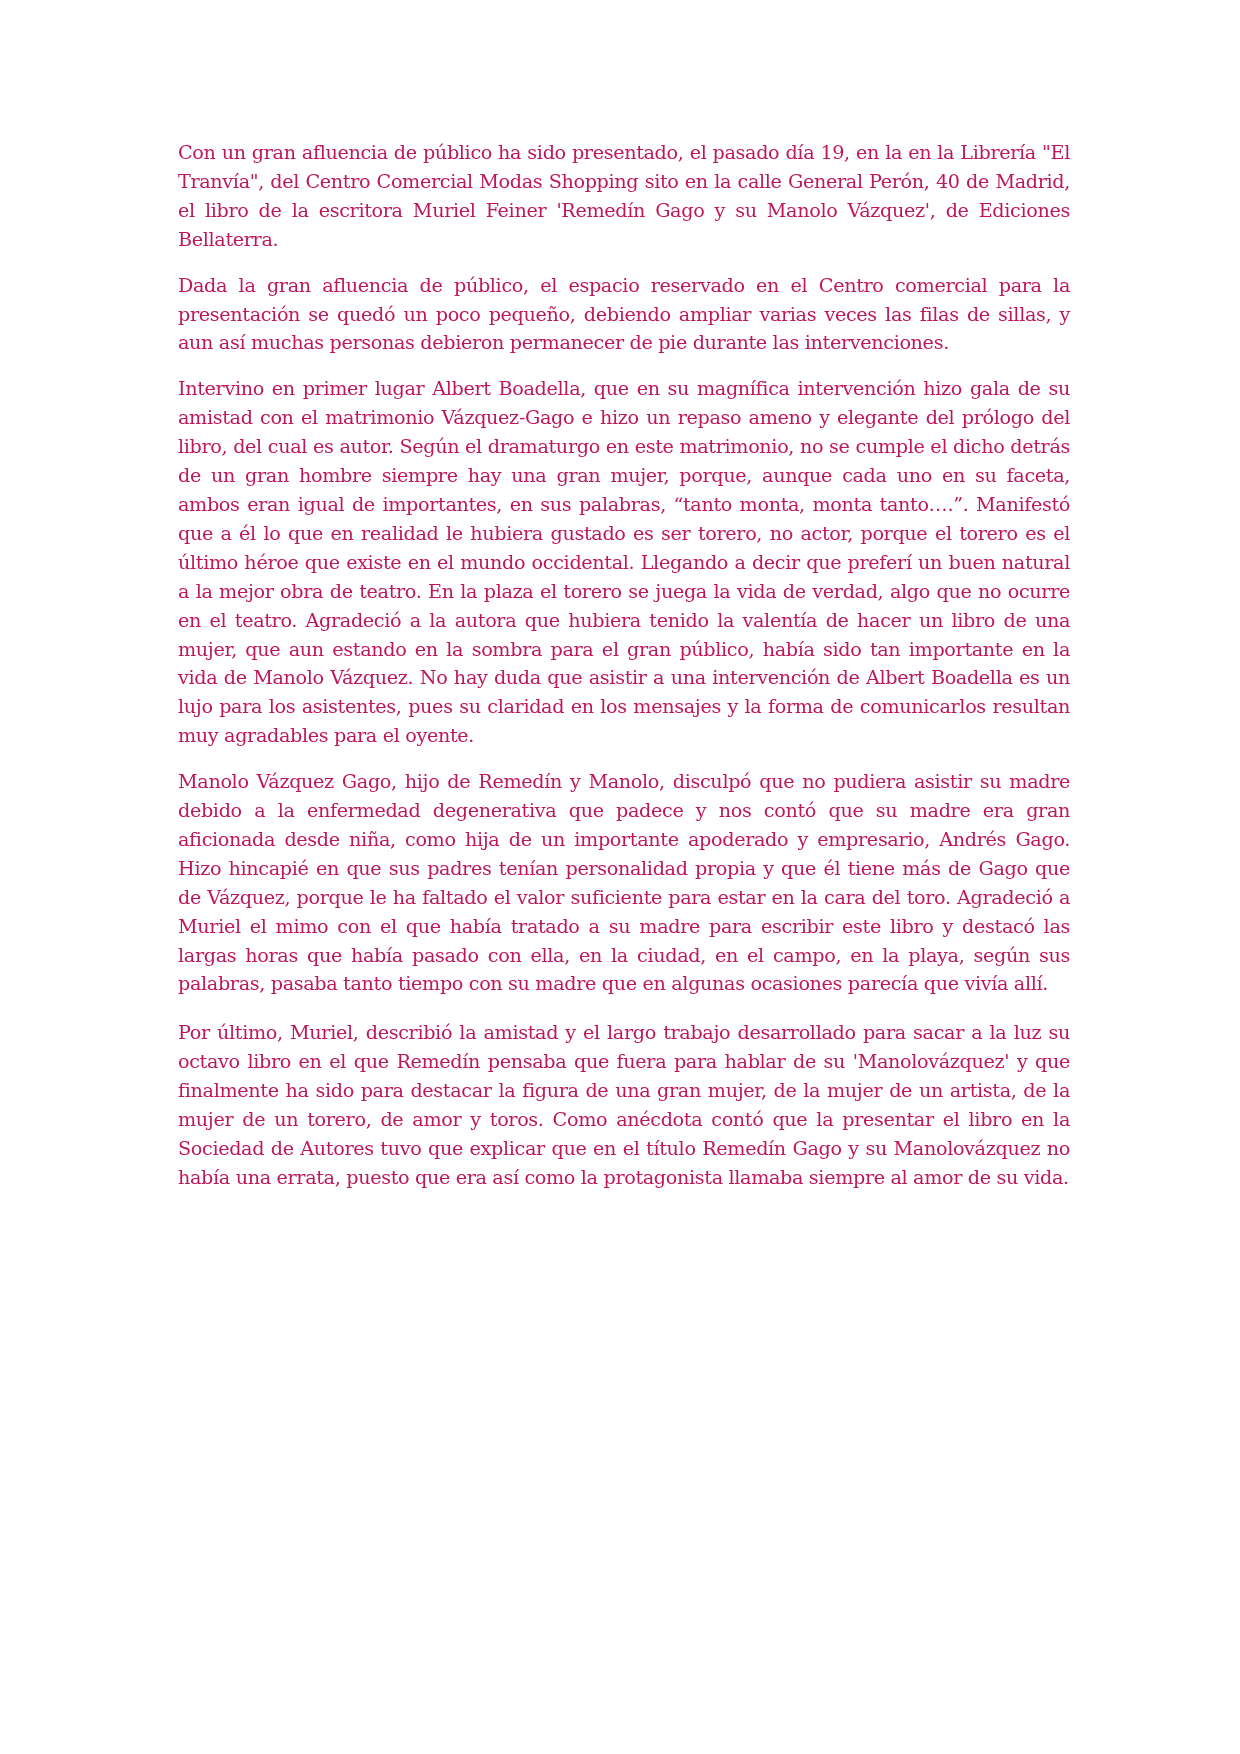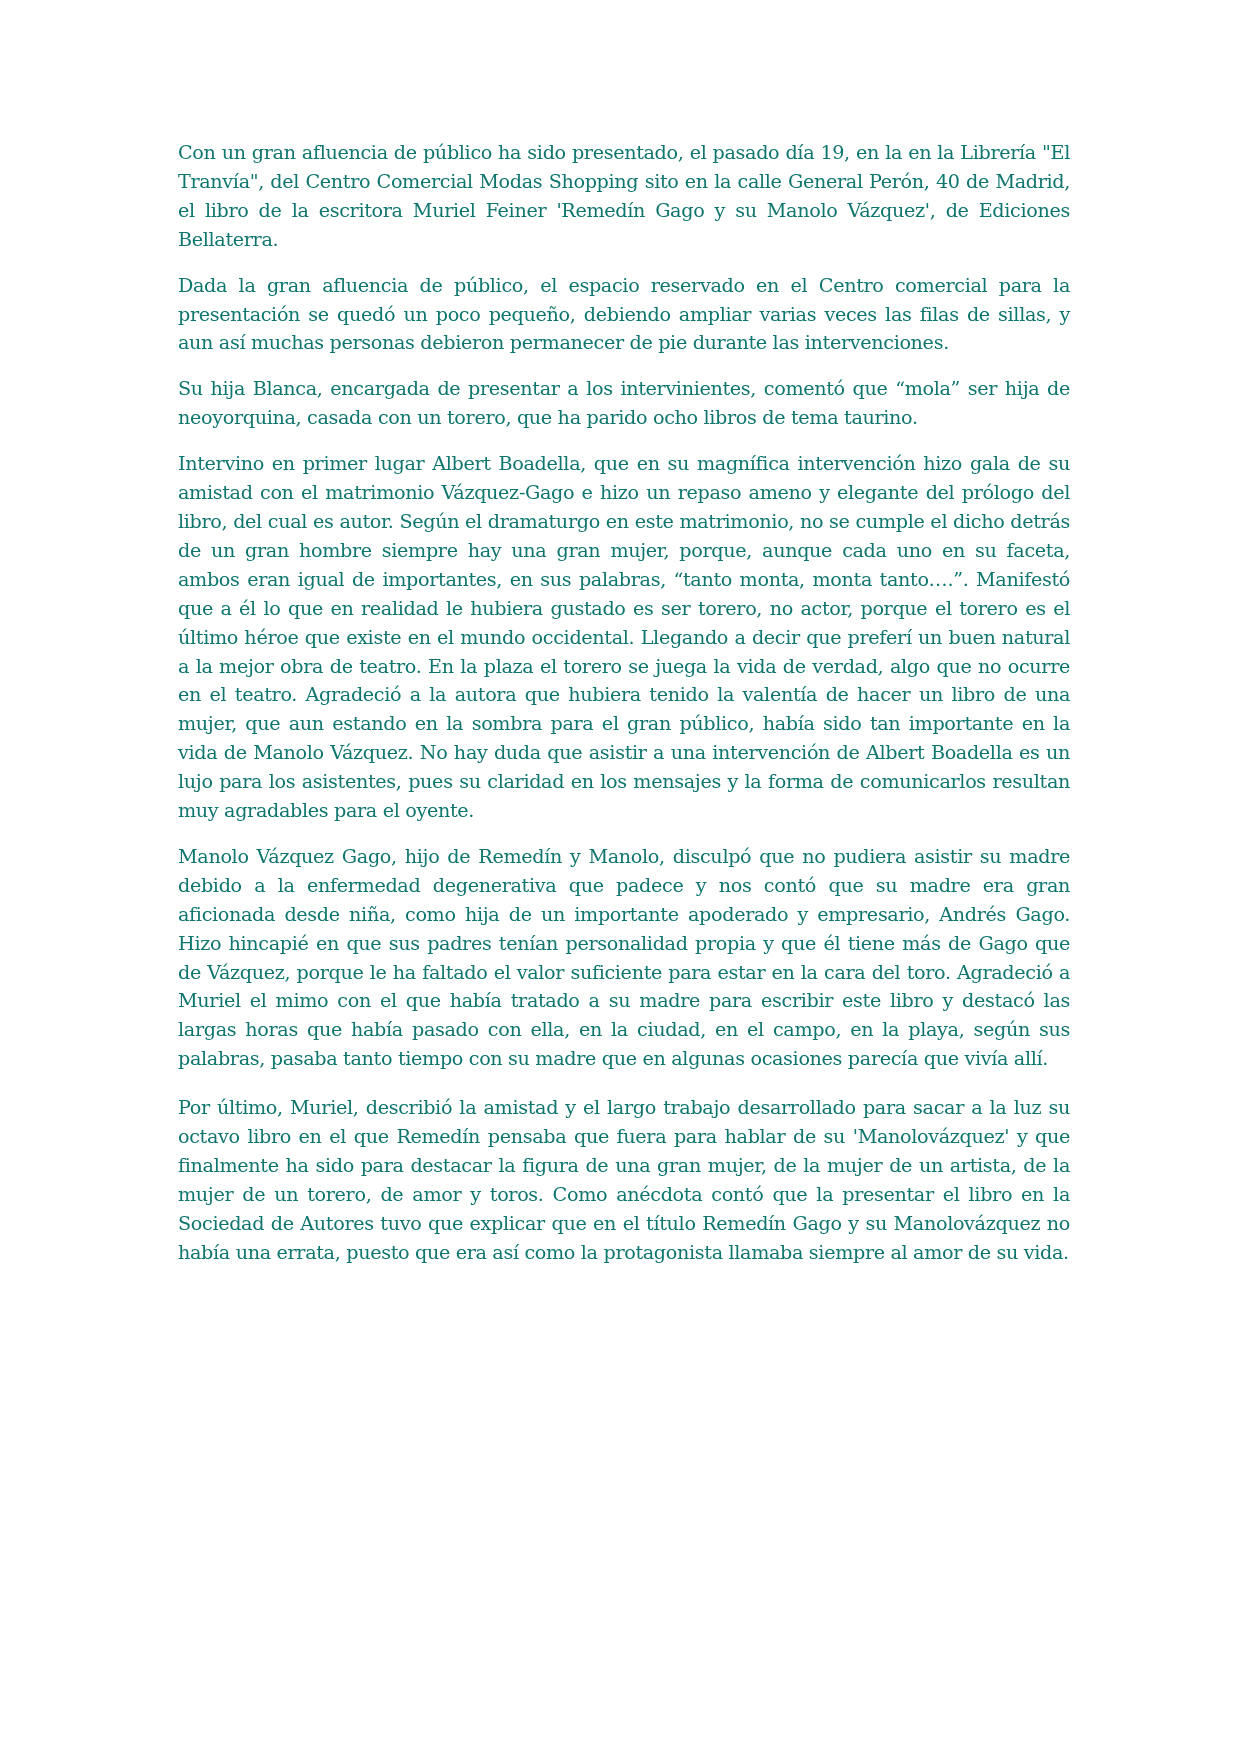--- a/index.html
+++ b/index.html
@@ -14,36 +14,35 @@
       overflow: hidden;
     }
     .page {
       position: absolute;
       left: 178px;
       top: 139px;
       width: 892px;
       font-family: "DejaVu Serif", "Liberation Serif", serif;
       font-size: 19.2px;
       line-height: 28.9px;
-      color: #0f766e;
+      color: #be185d;
       text-align: justify;
       letter-spacing: -0.35px;
     }
     .page p {
       margin: 0 0 17px 0;
       padding: 0;
     }
     .page p.last {
       margin-bottom: 0;
       margin-top: 20px;
     }
   </style>
 </head>
 <body>
 
 <div class="page">
   <p>Con un gran afluencia de público ha sido presentado, el pasado día 19, en la en la Librería "El Tranvía", del Centro Comercial Modas Shopping sito en la calle General Perón, 40 de Madrid, el libro de la escritora Muriel Feiner  'Remedín Gago y su Manolo Vázquez', de Ediciones Bellaterra.</p>
   <p>Dada la gran afluencia de público, el espacio reservado en el Centro comercial para la presentación se quedó un poco pequeño, debiendo ampliar varias veces las filas de sillas, y aun así muchas personas debieron permanecer de pie durante las intervenciones.</p>
-  <p>Su hija Blanca, encargada de presentar a los intervinientes, comentó  que “mola” ser hija de neoyorquina, casada con un torero, que ha parido ocho libros de tema taurino.</p>
   <p>Intervino en primer lugar Albert Boadella, que en su magnífica intervención hizo gala de su amistad con el matrimonio Vázquez-Gago e hizo un repaso ameno y elegante del prólogo del libro, del cual es autor. Según el dramaturgo en este matrimonio, no se cumple el dicho detrás de un gran hombre siempre hay una gran mujer, porque, aunque cada uno en su faceta, ambos eran igual de importantes, en sus palabras, “tanto monta, monta tanto….”. Manifestó que a él lo que en realidad le hubiera gustado es ser torero, no actor, porque el torero es el último héroe que existe en el mundo occidental. Llegando a decir que preferí un buen natural a la mejor obra de teatro. En la plaza el torero se juega la vida de verdad, algo que no ocurre en el teatro. Agradeció a la autora que hubiera tenido la valentía de hacer un libro de una mujer, que aun estando en la sombra para el gran público, había sido tan importante en la vida de Manolo Vázquez. No hay duda que asistir a una intervención de Albert Boadella es un lujo para los asistentes, pues su claridad en los mensajes y la forma de comunicarlos resultan muy agradables para el oyente.</p>
   <p>Manolo Vázquez Gago, hijo de Remedín y Manolo, disculpó que no pudiera asistir su madre debido a la enfermedad degenerativa que padece y nos contó que su madre era gran aficionada desde niña, como hija de un importante apoderado y empresario, Andrés Gago. Hizo hincapié en que sus padres tenían personalidad propia y que él tiene más de Gago que de Vázquez, porque le ha faltado el valor suficiente para estar en la cara del toro. Agradeció a Muriel el mimo con el que había tratado a su madre para escribir este libro y destacó las largas horas que había pasado con ella, en la ciudad, en el campo, en la playa, según sus palabras, pasaba tanto tiempo con su madre que en algunas ocasiones parecía que vivía allí.</p>
   <p class="last">Por último, Muriel, describió la amistad y el largo trabajo desarrollado para sacar a la luz su octavo libro en el que Remedín pensaba que fuera para hablar de su 'Manolovázquez' y que finalmente ha sido para destacar la figura de una gran mujer, de la mujer de un artista, de la mujer de un torero, de amor y toros. Como anécdota contó que la presentar el libro en la Sociedad de Autores tuvo que explicar que en el título Remedín Gago y su Manolovázquez no había una errata, puesto que era así como la protagonista llamaba siempre al amor de su vida.</p>
 </div>
 
 </body></html>

